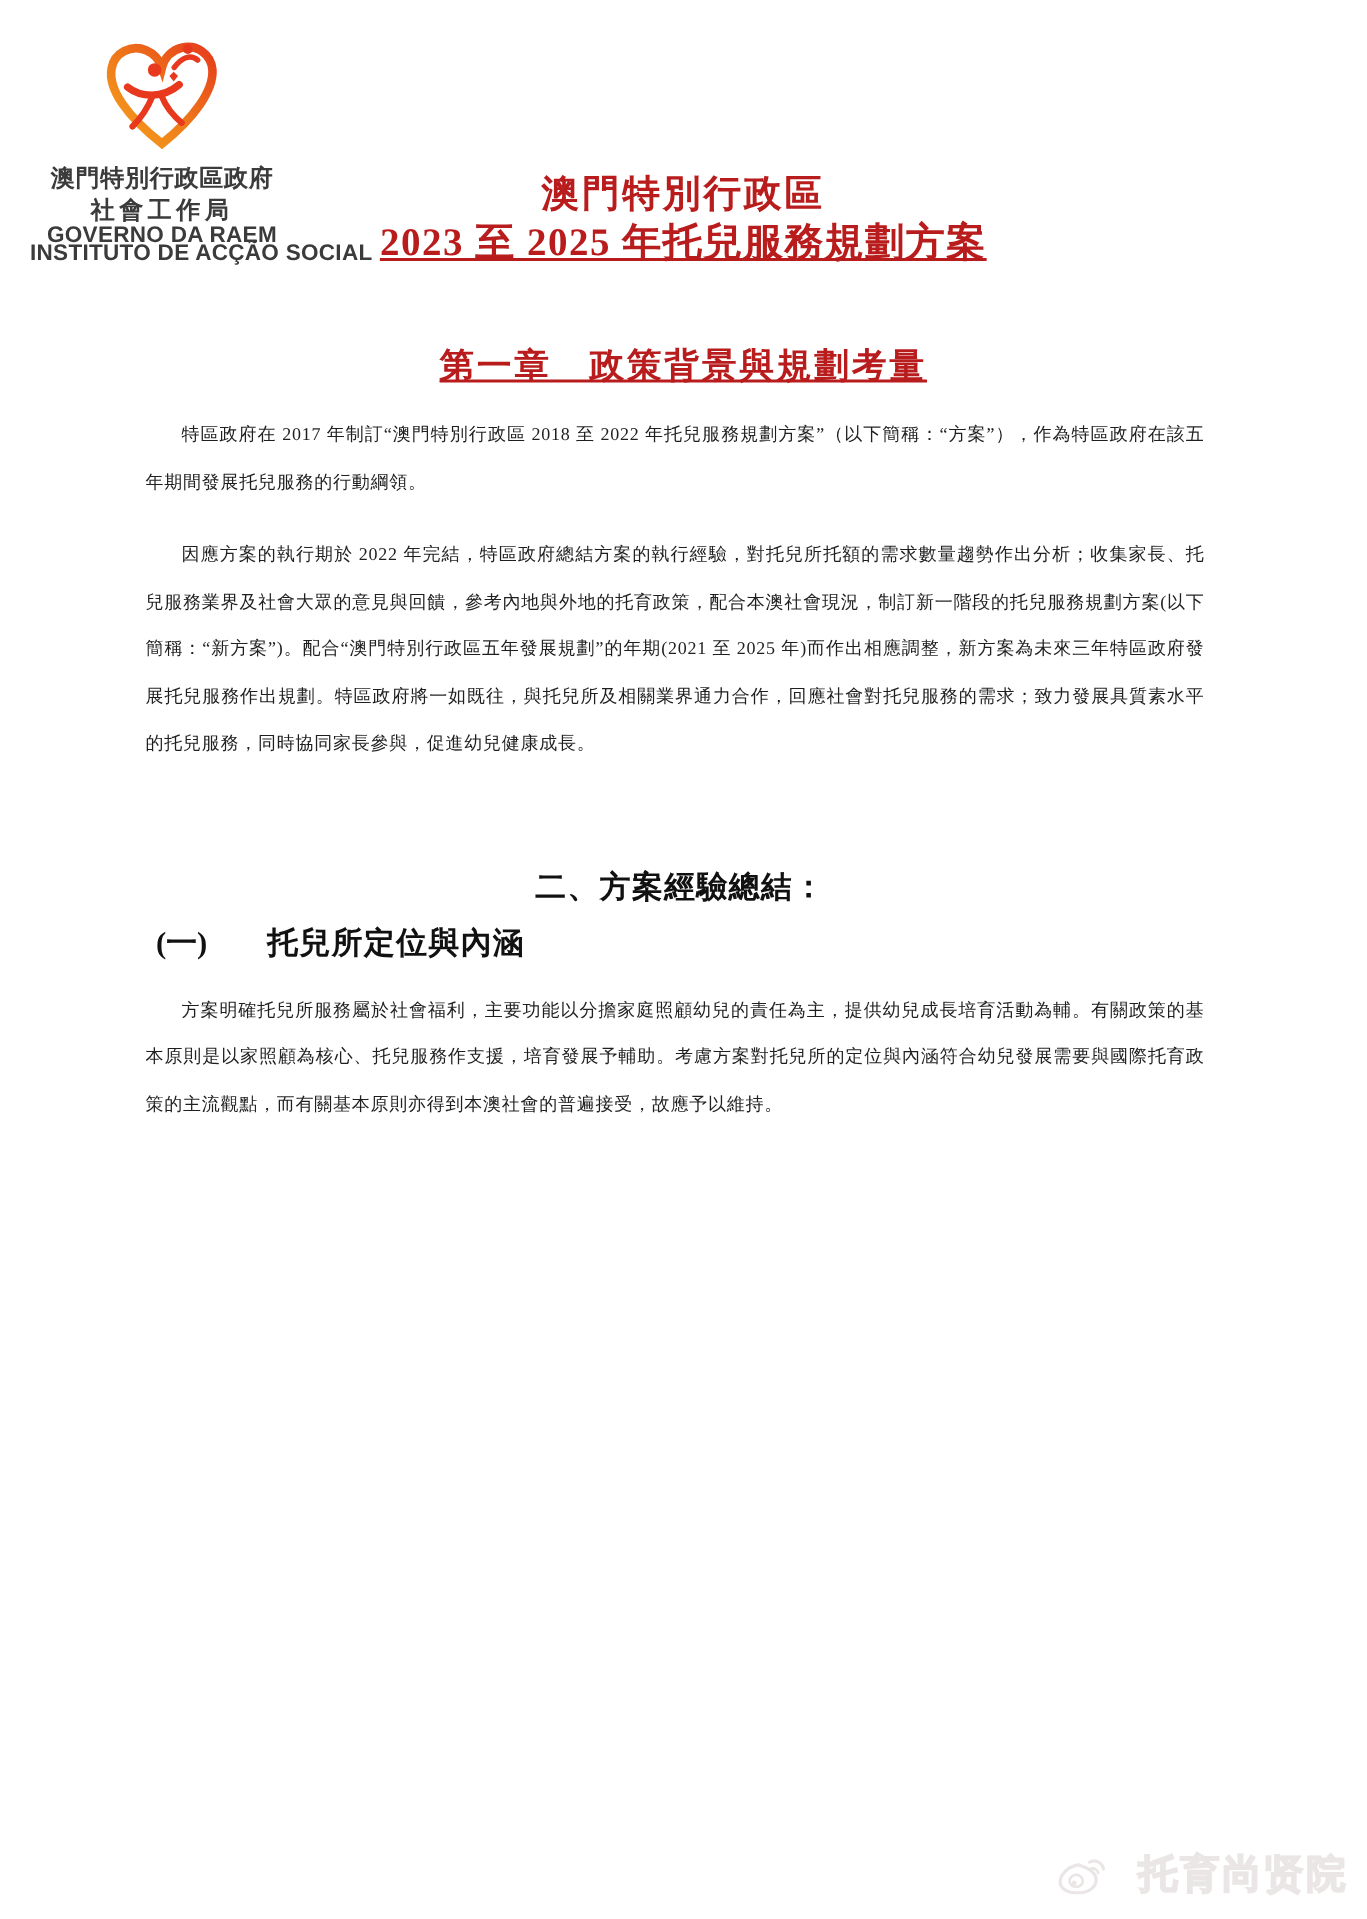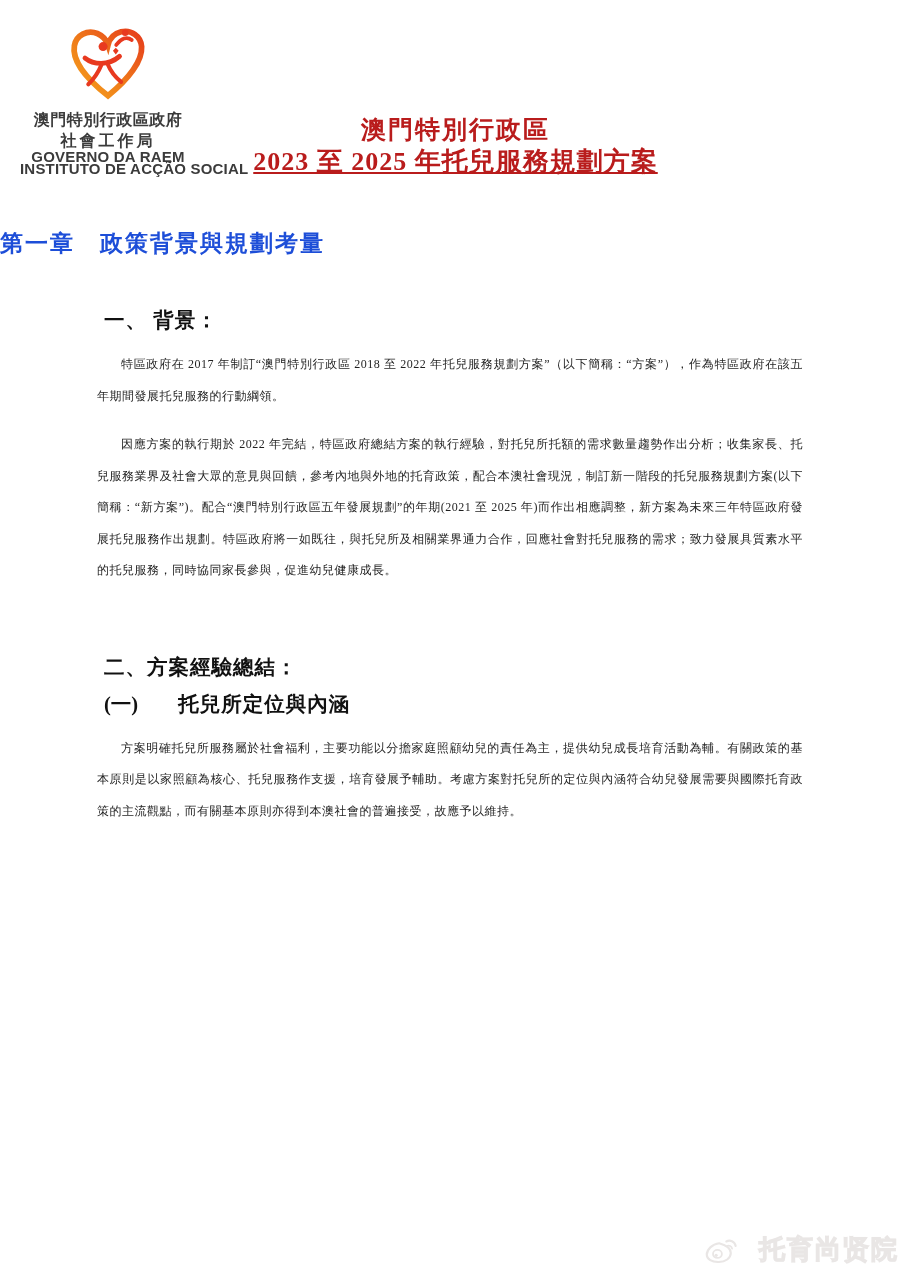--- a/index.html
+++ b/index.html
@@ -28,42 +28,44 @@
   .org-zh-1 { font-size: 16px; font-weight: bold; letter-spacing: 0.5px; line-height: 20px; white-space: nowrap; }
   .org-zh-2 { font-size: 16px; font-weight: bold; letter-spacing: 3px; line-height: 21px; white-space: nowrap; }
   .org-pt   { font-size: 15px; font-weight: bold; letter-spacing: 0.2px; line-height: 12px; white-space: nowrap; }
 
   
   .title-block { padding-top: 115px; text-align: center; color: #b91c1c; }
   .title-line-1 { font-size: 25px; font-weight: bold; line-height: 30px; letter-spacing: 2px; }
   .title-line-2 { font-size: 26px; font-weight: bold; line-height: 34px; letter-spacing: 1px; text-decoration: underline; }
   .chapter-heading {
     margin-top: 50px;
+    text-align: center;
     font-size: 23px;
     font-weight: bold;
     line-height: 30px;
     letter-spacing: 2px;
-    color: #1d4ed8;
+    color: #b91c1c;
+    text-decoration: underline;
   }
 
   
   main {
     margin-left: 97px;
     width: 706px;
   }
   .section-heading {
     margin-top: 47px;
     margin-left: 7px;
     font-size: 20.5px;
     font-weight: bold;
     line-height: 28px;
     letter-spacing: 1px;
     color: #111;
   }
-  .section-heading.second { margin-top: 66px; }
+  .section-heading.second { margin-top: 66px; text-align: center; }
   p.body-para {
     margin-top: 15px;
     font-size: 12px;
     line-height: 31.5px;
     letter-spacing: 0.5px;
     text-align: justify;
     text-indent: 2em;
     color: #1f1f1f;
   }
   p.body-para + p.body-para { margin-top: 17px; }
@@ -132,21 +134,20 @@
   </div>
 
   <div class="title-block">
     <div class="title-line-1">澳門特別行政區</div>
     <div class="title-line-2">2023 至 2025 年托兒服務規劃方案</div>
   </div>
 
   <div class="chapter-heading">第一章　政策背景與規劃考量</div>
 
   <main>
-    <div class="section-heading">一、 背景：</div>
     <p class="body-para">特區政府在 2017 年制訂“澳門特別行政區 2018 至 2022 年托兒服務規劃方案”（以下簡稱：“方案”），作為特區政府在該五年期間發展托兒服務的行動綱領。</p>
     <p class="body-para">因應方案的執行期於 2022 年完結，特區政府總結方案的執行經驗，對托兒所托額的需求數量趨勢作出分析；收集家長、托兒服務業界及社會大眾的意見與回饋，參考內地與外地的托育政策，配合本澳社會現況，制訂新一階段的托兒服務規劃方案(以下簡稱：“新方案”)。配合“澳門特別行政區五年發展規劃”的年期(2021 至 2025 年)而作出相應調整，新方案為未來三年特區政府發展托兒服務作出規劃。特區政府將一如既往，與托兒所及相關業界通力合作，回應社會對托兒服務的需求；致力發展具質素水平的托兒服務，同時協同家長參與，促進幼兒健康成長。</p>
 
     <div class="section-heading second">二、方案經驗總結：</div>
 
     <div class="subsection-heading">
       <span class="sub-num">(一)</span>
       <span class="sub-title">托兒所定位與內涵</span>
     </div>
     <p class="body-para">方案明確托兒所服務屬於社會福利，主要功能以分擔家庭照顧幼兒的責任為主，提供幼兒成長培育活動為輔。有關政策的基本原則是以家照顧為核心、托兒服務作支援，培育發展予輔助。考慮方案對托兒所的定位與內涵符合幼兒發展需要與國際托育政策的主流觀點，而有關基本原則亦得到本澳社會的普遍接受，故應予以維持。</p>

